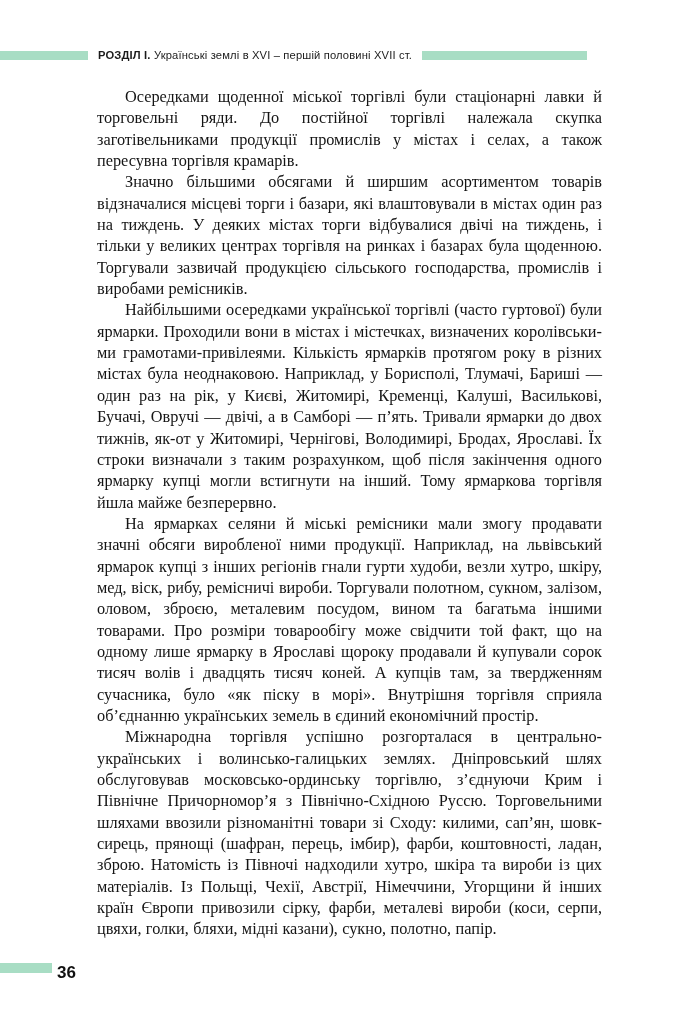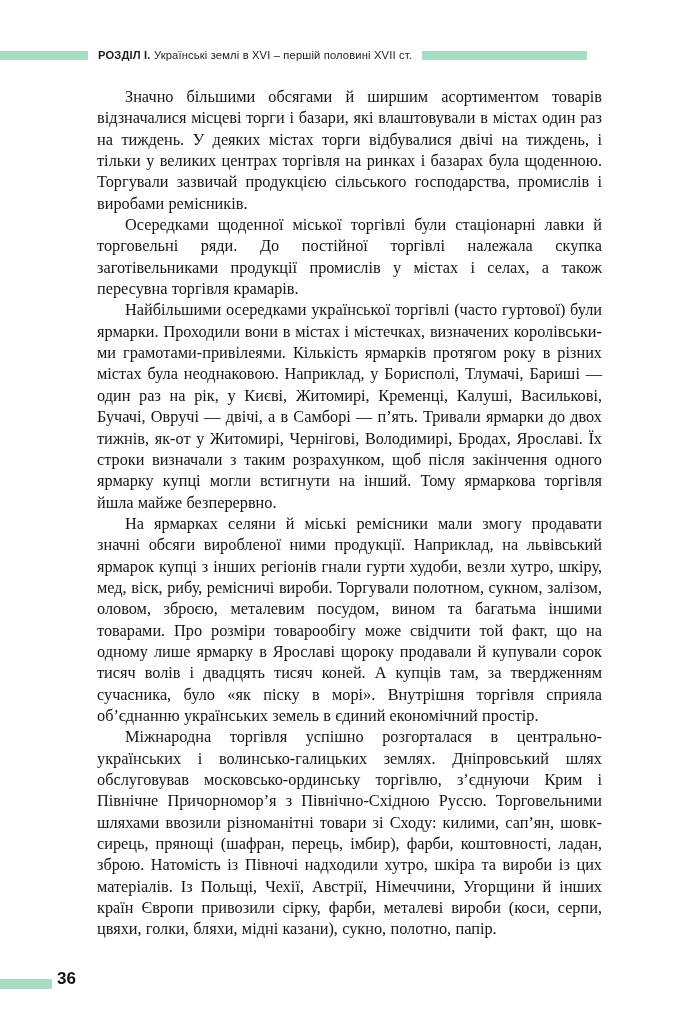--- a/index.html
+++ b/index.html
@@ -71,21 +71,21 @@
   }
 
   
   .folio {
     position: absolute;
     left: 0;
     top: 963px;
     width: 220px;
     height: 26px;
     display: flex;
-    align-items: flex-end;
+    align-items: flex-start;
   }
   .folio-rule {
     width: 52px;
     height: 10px;
     background: #a8ddc4;
     flex: 0 0 auto;
   }
   .folio-number {
     font-family: "Liberation Sans", "DejaVu Sans", sans-serif;
     font-weight: bold;
@@ -100,22 +100,22 @@
 
 <div class="header">
   <div class="header-rule header-rule-left"></div>
   <div class="header-text">
     <span class="chapter-label">РОЗДІЛ I.</span><span> Українські землі в XVI – першій половині XVII ст.</span>
   </div>
   <div class="header-rule header-rule-right"></div>
 </div>
 
 <div class="content">
+  <p class="para">Осередками щоденної міської торгівлі були стаціонарні лавки й торго­вельні ряди. До постійної торгівлі належала скупка заготівельниками про­дукції промислів у містах і селах, а також пересувна торгівля крамарів.</p>
   <p class="para">Значно більшими обсягами й ширшим асортиментом товарів відзначали­ся місцеві торги і базари, які влаштовували в містах один раз на тиждень. У деяких містах торги відбувалися двічі на тиждень, і тільки у великих центрах торгівля на ринках і базарах була щоденною. Торгували зазвичай продукцією сільського господарства, промислів і виробами ремісників.</p>
-  <p class="para">Осередками щоденної міської торгівлі були стаціонарні лавки й торго­вельні ряди. До постійної торгівлі належала скупка заготівельниками про­дукції промислів у містах і селах, а також пересувна торгівля крамарів.</p>
   <p class="para">Найбільшими осередками української торгівлі (часто гуртової) були ярмарки. Проходили вони в містах і містечках, визначених королівськи­ми грамотами-привілеями. Кількість ярмарків протягом року в різних містах була неоднаковою. Наприклад, у Борисполі, Тлумачі, Бариші — один раз на рік, у Києві, Житомирі, Кременці, Калуші, Василькові, Бучачі, Овручі — двічі, а в Самборі — п’ять. Тривали ярмарки до двох тижнів, як-от у Житомирі, Чернігові, Володимирі, Бродах, Ярославі. Їх строки визначали з таким розрахунком, щоб після закінчення одно­го ярмарку купці могли встигнути на інший. Тому ярмаркова торгівля йшла майже безперервно.</p>
   <p class="para">На ярмарках селяни й міські ремісники мали змогу продавати значні обсяги виробленої ними продукції. Наприклад, на львівський ярмарок купці з інших регіонів гнали гурти худоби, везли хутро, шкіру, мед, віск, рибу, ремісничі вироби. Торгували полотном, сукном, залізом, оловом, зброєю, металевим посудом, вином та багатьма іншими товарами. Про роз­міри товарообігу може свідчити той факт, що на одному лише ярмарку в Ярославі щороку продавали й купували сорок тисяч волів і двадцять тисяч коней. А купців там, за твердженням сучасника, було «як піску в морі». Внутрішня торгівля сприяла об’єднанню українських земель в єдиний економічний простір.</p>
   <p class="para">Міжнародна торгівля успішно розгорталася в центрально-українських і волинсько-галицьких землях. Дніпровський шлях обслуговував москов­сько-ординську торгівлю, з’єднуючи Крим і Північне Причорномор’я з Пів­нічно-Східною Руссю. Торговельними шляхами ввозили різноманітні товари зі Сходу: килими, сап’ян, шовк-сирець, прянощі (шафран, перець, імбир), фарби, коштовності, ладан, зброю. Натомість із Півночі надходили хутро, шкіра та вироби із цих матеріалів. Із Польщі, Чехії, Австрії, Німеччини, Угорщини й інших країн Європи привозили сірку, фарби, металеві вироби (коси, серпи, цвяхи, голки, бляхи, мідні казани), сукно, полотно, папір.</p>
 
 </div>
 
 <div class="folio">
   <div class="folio-rule"></div>
   <div class="folio-number">36</div>
 </div>

